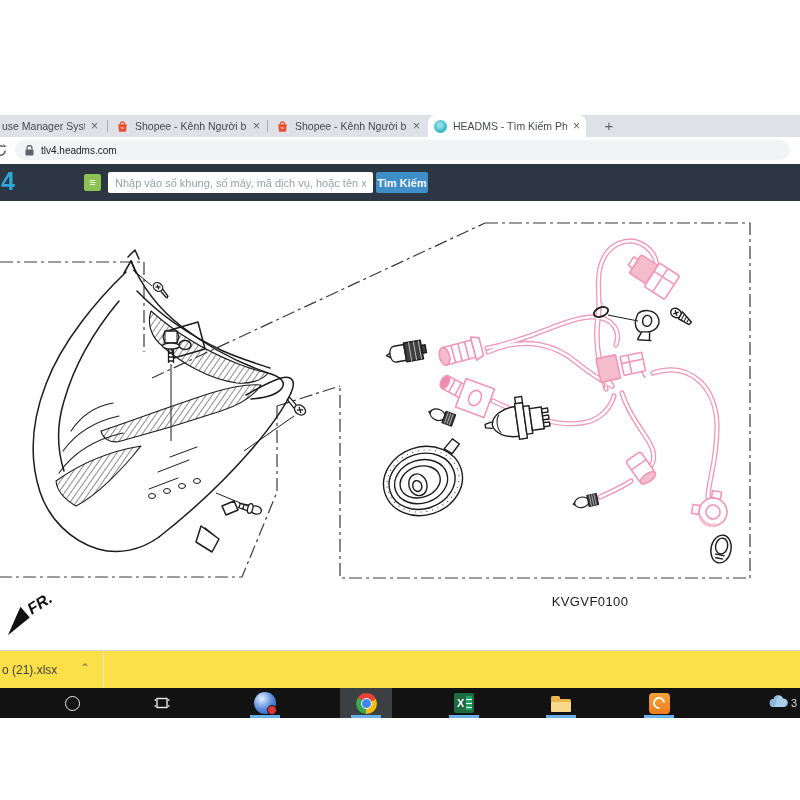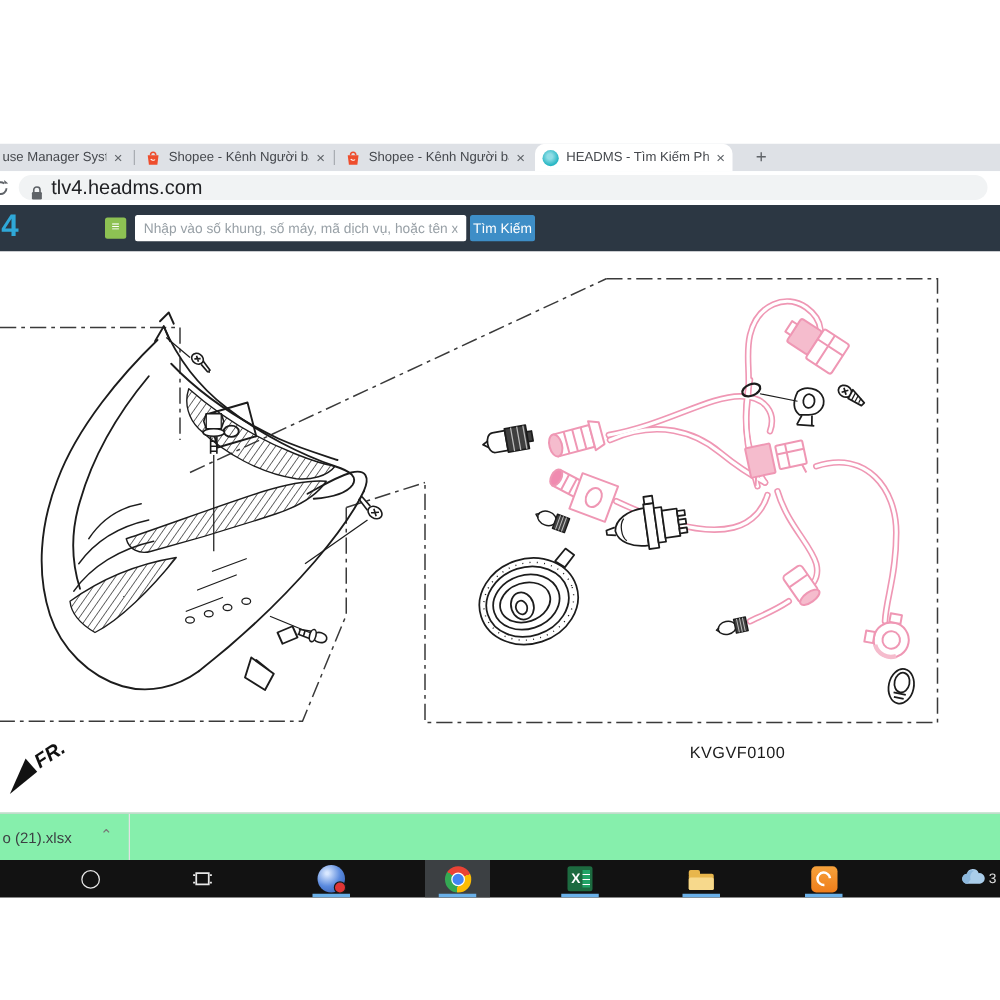--- a/index.html
+++ b/index.html
@@ -16,44 +16,44 @@
   .tab.active{background:#fff;border-radius:8px 8px 0 0}
   .tab-divider{position:absolute;top:5px;width:1px;height:12px;background:#a9adb2}
   .favicon{width:13px;height:13px;margin-right:6px;flex:none}
   .fav-headms{border-radius:50%;background:radial-gradient(circle at 45% 40%,#8fdde6 20%,#2ab7c4 65%)}
   .newtab{position:absolute;left:600px;top:2px;width:18px;height:18px;color:#5f6368;
           font-size:15px;text-align:center;line-height:18px}
 
   
   #addressbar{left:0;top:137px;width:800px;height:27px;background:#fff;overflow:hidden}
   #urlpill{position:absolute;left:15px;top:3px;width:775px;height:20px;background:#f1f3f4;
-           border-radius:10px;display:flex;align-items:flex-end;font-size:16px}
+           border-radius:10px;display:flex;align-items:center;font-size:10px}
   #urlpill .lock{margin:0 7px 0 10px;flex:none}
   .url-domain{color:#202124}
   .url-path{color:#5f6368}
   .reload{position:absolute;left:-7px;top:6px;width:15px;height:15px}
 
   
   #siteheader{left:0;top:164px;width:800px;height:37px;background:#2c3743;overflow:hidden}
   #logo4{position:absolute;left:1px;top:3px;font-size:25px;font-weight:bold;color:#2fa8d8}
   #menubtn{position:absolute;left:84px;top:10px;width:17px;height:17px;background:#8dc153;
            border-radius:2px;color:#fff;font-size:11px;text-align:center;line-height:17px}
   #hsearch{position:absolute;left:108px;top:8px;width:265px;height:21px;border:none;
            border-radius:2px;background:#fff;font-size:11px;padding:0 7px;box-sizing:border-box;
            color:#202124;font-family:"Liberation Sans",sans-serif}
   #hsearch::placeholder{color:#98a0a6}
   #searchbtn{position:absolute;left:376px;top:8px;width:52px;height:21px;background:#3e8ec7;
-             border:none;border-radius:2px;color:#fff;font-size:11px;font-weight:normal;
+             border:none;border-radius:2px;color:#fff;font-size:11px;font-weight:bold;
              font-family:"Liberation Sans",sans-serif;padding:0}
 
   
   #diagram{left:0;top:201px}
 
   
-  #downloadbar{left:0;top:650px;width:800px;height:38px;background:#86efac;border-top:1px solid #d5d5d5;
+  #downloadbar{left:0;top:650px;width:800px;height:38px;background:#fde047;border-top:1px solid #d5d5d5;
                box-sizing:border-box;overflow:hidden}
   #dl-name{position:absolute;left:2px;top:12px;font-size:12px;color:#3c4043;white-space:nowrap}
   #dl-chevron{position:absolute;left:80px;top:10px;font-size:12px;color:#757575}
   #dl-divider{position:absolute;left:103px;top:0;width:1px;height:38px;background:#e2e2e2}
 
   
   #taskbar{left:0;top:688px;width:800px;height:30px;background:#121212;overflow:hidden}
   .tb-ic{position:absolute;top:4px;width:22px;height:22px;display:flex;align-items:center;justify-content:center}
   .tb-underline{position:absolute;top:27px;height:2.5px;width:30px;background:#6ab0e8}
   #chrome-activebg{position:absolute;left:340px;top:0;width:52px;height:30px;background:#3c4043}

